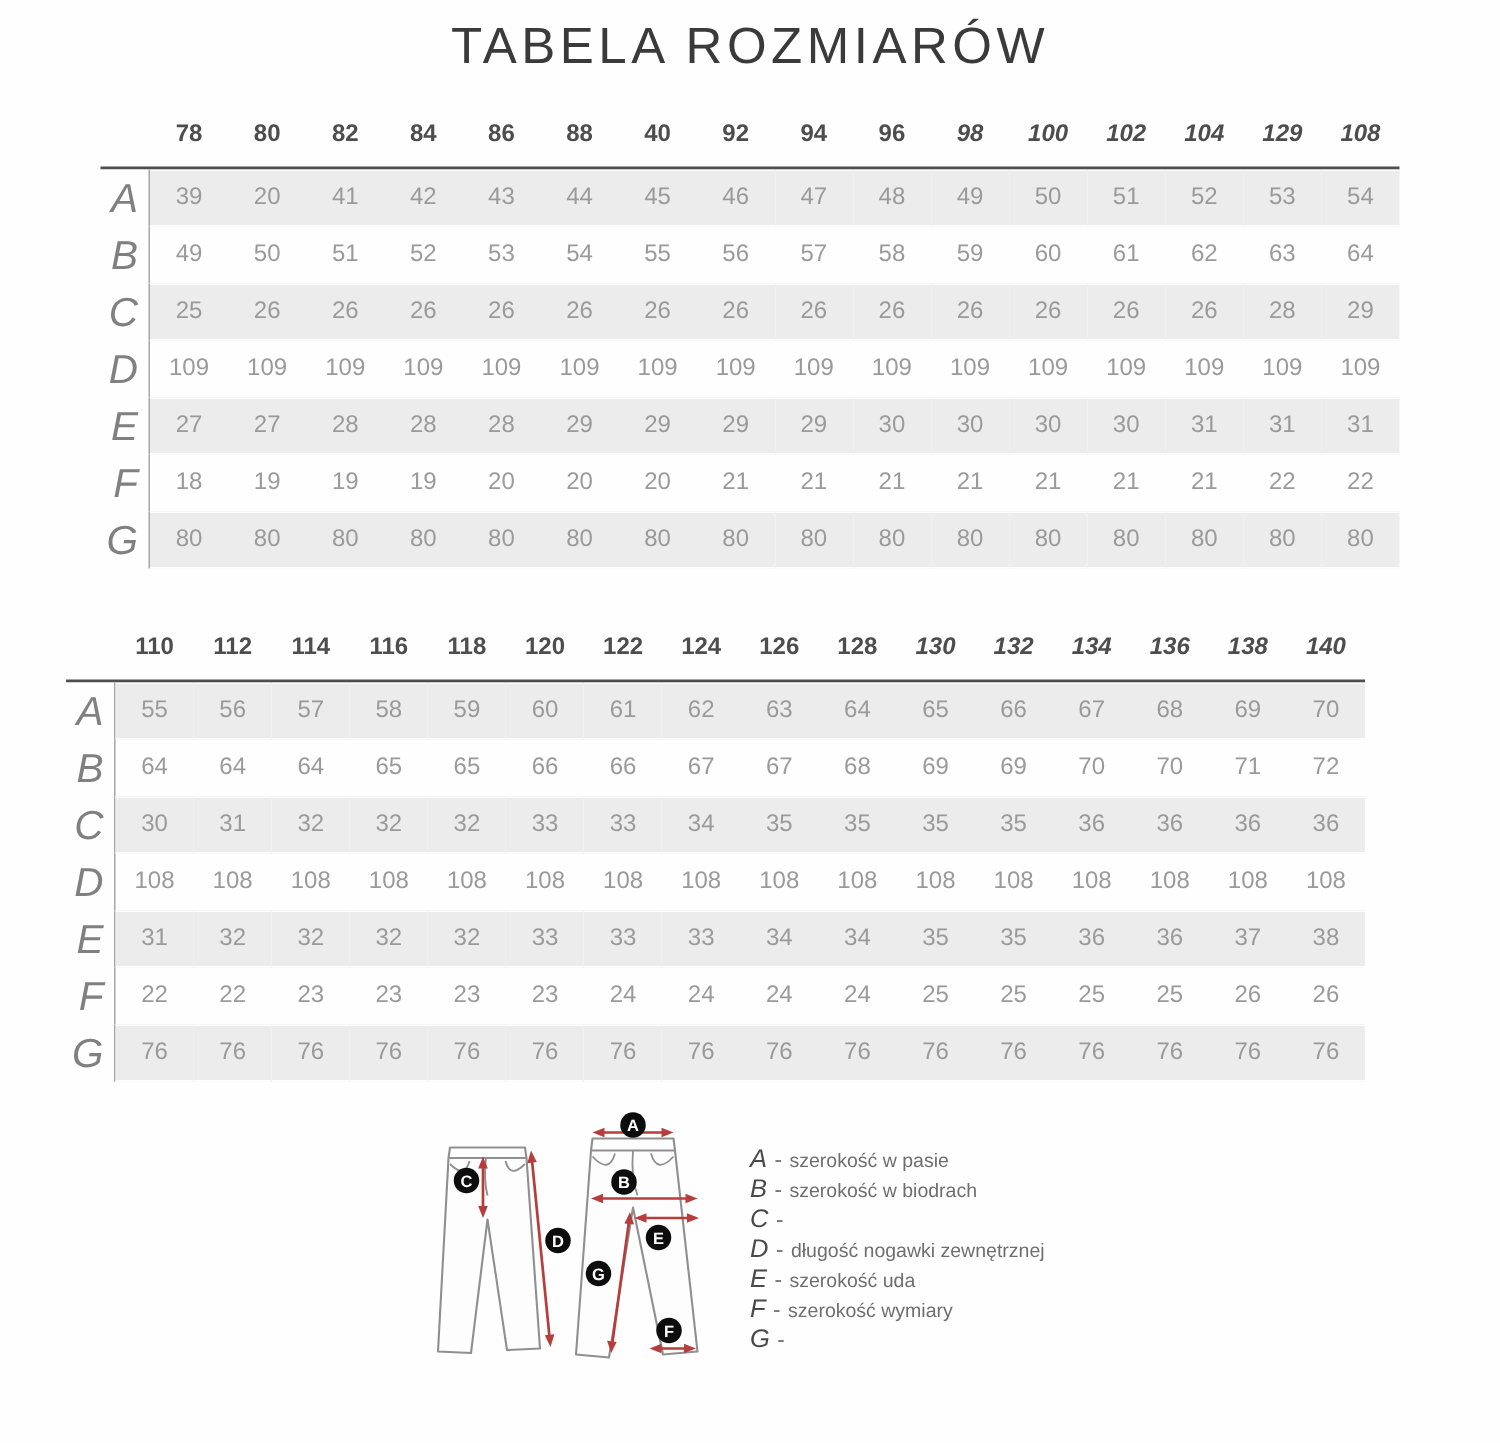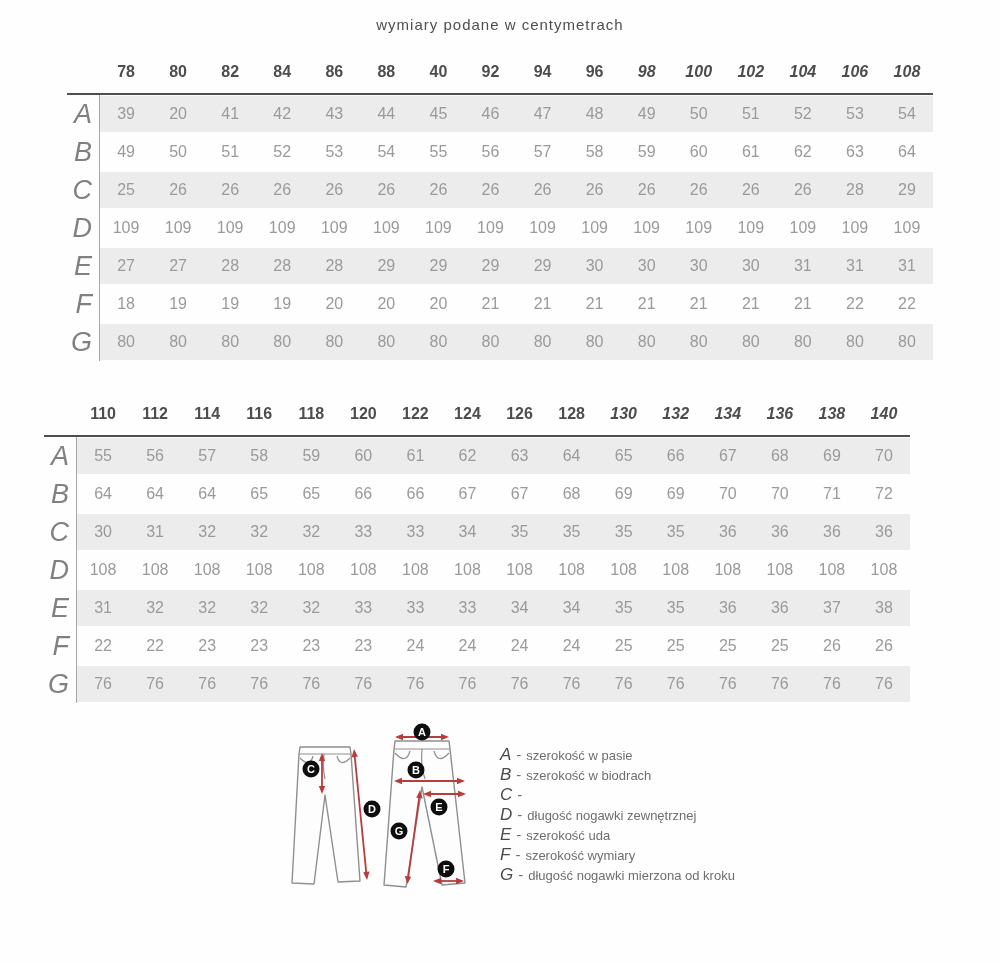--- a/index.html
+++ b/index.html
@@ -85,41 +85,41 @@
     fill:#ffffff; font-family:"Liberation Sans",sans-serif;
     font-size:11px; font-weight:bold; text-anchor:middle;
   }
 </style>
 </head>
 <body>
 
 <div class="page">
 
   <div class="title-block">
-    <div class="subtitle">wymiary podane w centymetrach</div>
+    <div class="main-title">TABELA ROZMIARÓW</div>
   </div>
 
   <div class="size-table first">
     <div class="header-row">
       <div class="corner"></div>
     <div class="size-header">78</div>
         <div class="size-header">80</div>
         <div class="size-header">82</div>
         <div class="size-header">84</div>
         <div class="size-header">86</div>
         <div class="size-header">88</div>
         <div class="size-header">40</div>
         <div class="size-header">92</div>
         <div class="size-header">94</div>
         <div class="size-header">96</div>
         <div class="size-header italic">98</div>
         <div class="size-header italic">100</div>
         <div class="size-header italic">102</div>
         <div class="size-header italic">104</div>
-        <div class="size-header italic">106</div>
+        <div class="size-header italic">129</div>
         <div class="size-header italic">108</div>
       </div>
     <div class="table-body">
         <div class="table-row shaded">
           <div class="row-label">A</div>
           <div class="cell">39</div>
           <div class="cell">20</div>
           <div class="cell">41</div>
           <div class="cell">42</div>
           <div class="cell">43</div>
@@ -521,18 +521,17 @@
         <span class="legend-text">szerokość uda</span>
       </li>
       <li class="legend-item">
         <span class="legend-letter">F</span>
         <span class="legend-sep">-</span>
         <span class="legend-text">szerokość wymiary</span>
       </li>
       <li class="legend-item">
         <span class="legend-letter">G</span>
         <span class="legend-sep">-</span>
-        <span class="legend-text">długość nogawki mierzona od kroku</span>
       </li>
     </ul>
   </div>
 
 </div>
 
 </body></html>

